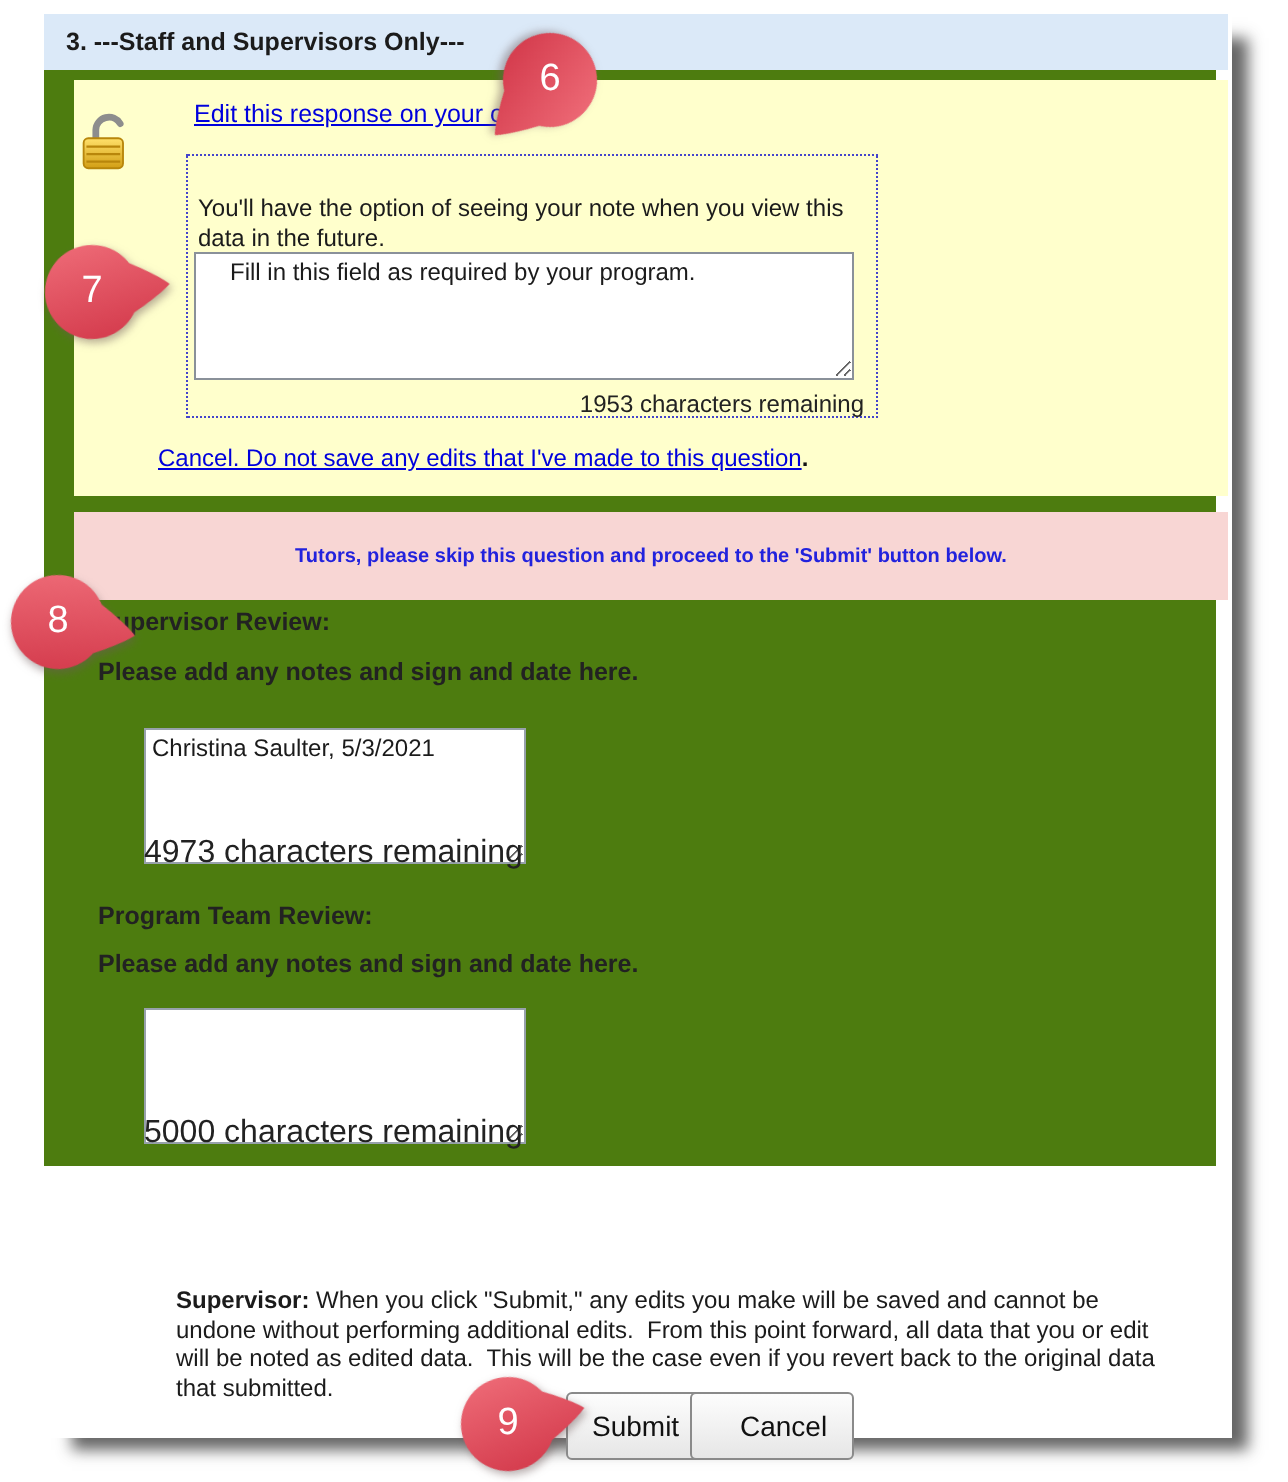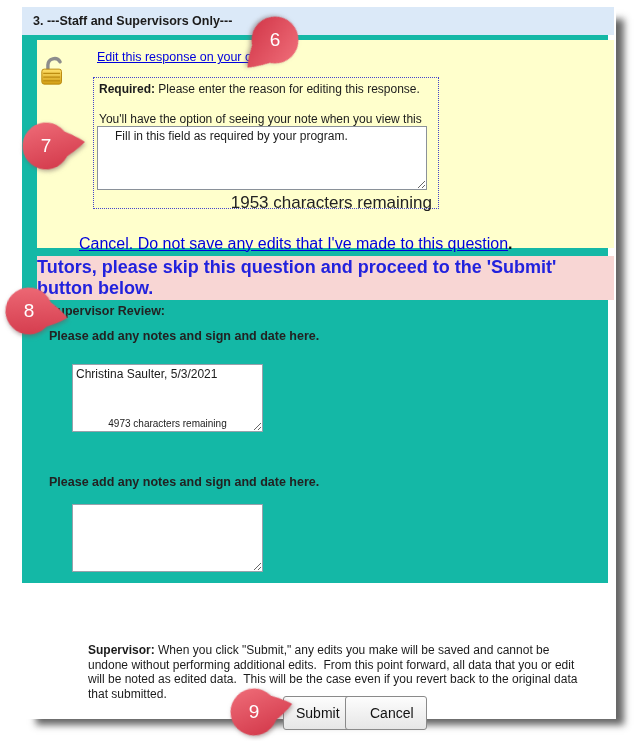--- a/index.html
+++ b/index.html
@@ -1,47 +1,47 @@
 <!DOCTYPE html>
 <html><head>
 <meta charset="utf-8">
 <style>
   html,body{margin:0;padding:0;background:#ffffff;}
   .page{position:relative;width:644px;height:741px;background:#ffffff;overflow:hidden;
         font-family:"Liberation Sans",sans-serif;color:#1a1a1a;}
   .shot{position:absolute;left:22px;top:7px;width:594px;height:712px;background:#ffffff;
         box-shadow:11px 9px 7px -3px rgba(75,75,75,0.85);}
-  .panel{position:absolute;left:0;top:0;width:586px;height:576px;background:#14b8a6;}
+  .panel{position:absolute;left:0;top:0;width:586px;height:576px;background:#4d7c0f;}
   .panel-header{position:absolute;left:0;top:0;width:592px;height:28px;background:#dbe9f8;
         display:flex;align-items:center;}
   .panel-header .title{padding-left:11px;font-size:12.5px;font-weight:bold;color:#1b1b1b;}
 
   .yellow-box{position:absolute;left:15px;top:33px;width:577px;height:208px;background:#ffffcc;}
   .lock{position:absolute;left:2px;top:14px;width:30px;height:34px;}
   .edit-row{position:absolute;left:60px;top:10px;font-size:12.5px;}
   a.lnk{color:#0000dd;text-decoration:underline;cursor:pointer;}
   .dotted-box{position:absolute;left:56px;top:37px;width:346px;height:132px;box-sizing:border-box;
         border:1px dotted #4444cc;padding:4px 5px;font-size:12px;line-height:15px;color:#1b1b1b;}
   .pre{white-space:pre-wrap;}
   .reason-ta{position:absolute;left:3px;top:48px;width:330px;height:64px;box-sizing:border-box;
         border:1px solid #8a9199;background:#ffffff;font-family:Liberation Sans, sans-serif;
         font-size:12px;padding:2px 17px;color:#1b1b1b;}
-  .reason-chars{position:absolute;right:6px;top:117px;font-size:17px;color:#222;}
-  .cancel-row{position:absolute;left:42px;top:195px;font-size:16px;text-align:right;}
+  .reason-chars{position:absolute;right:6px;top:117px;font-size:12px;color:#222;}
+  .cancel-row{position:absolute;left:42px;top:182px;font-size:12px;text-align:right;}
   .blk{color:#111;}
   b.dot{color:#111;}
 
   .pink-box{position:absolute;left:15px;top:249px;width:577px;height:44px;background:#f8d6d4;
         display:flex;align-items:center;justify-content:center;}
-  .pink-box .notice{font-size:18px;font-weight:bold;color:#2222dd;}
+  .pink-box .notice{font-size:10px;font-weight:bold;color:#2222dd;}
 
   .lbl{position:absolute;font-size:12.5px;font-weight:bold;color:#222;}
   .rev-ta{position:absolute;width:191px;height:68px;box-sizing:border-box;border:1px solid #97a1ab;
         background:#ffffff;font-family:"Liberation Sans",sans-serif;font-size:12px;padding:2px 3px;color:#1b1b1b;margin-top:17px;}
-  .chars{position:absolute;width:191px;text-align:center;font-size:10px;color:#222;}
+  .chars{position:absolute;width:191px;text-align:left;font-size:16px;color:#222;}
 
   .important{position:absolute;left:66px;top:636px;width:492px;font-size:12px;line-height:14.6px;color:#1b1b1b;}
   .btn{position:absolute;top:689px;height:34px;box-sizing:border-box;border:1px solid #8a8a8a;border-radius:3px;
         background:linear-gradient(#fdfdfd,#e6e6e6);font-family:"Liberation Sans",sans-serif;
         font-size:14px;color:#111;padding:0 12px;cursor:pointer;}
   .btn-submit{left:261px;}
   .btn-cancel{left:323px;padding-left:24px;}
 
   .badge{position:absolute;width:65px;height:50px;pointer-events:none;}
   .badge svg{position:absolute;left:0;top:0;width:65px;height:50px;overflow:visible;
@@ -77,43 +77,44 @@
           <line x1="4.5" y1="20.5" x2="22.5" y2="20.5" stroke="#b8860b" stroke-width="1.2"></line>
           <line x1="4.5" y1="24.5" x2="22.5" y2="24.5" stroke="#b8860b" stroke-width="1.2"></line>
           <line x1="4.5" y1="28.5" x2="22.5" y2="28.5" stroke="#b8860b" stroke-width="1.2"></line>
         </svg>
 
         <div class="edit-row">
           <a class="lnk">Edit this response on your own</a><span class="blk">.</span>
         </div>
 
         <div class="dotted-box">
-          <div><b>Required:</b><span class="pre"> Please enter the reason for editing this response.</span></div>
           <div style="height:15px"></div>
           <div>You'll have the option of seeing your note when you view this data in the future.</div>
           <textarea class="reason-ta" style="">Fill in this field as required by your program.</textarea>
           <div class="reason-chars">1953 characters remaining</div>
         </div>
 
         <div class="cancel-row">
           <a class="lnk">Cancel. Do not save any edits that I've made to this question</a><b class="dot">.</b>
         </div>
       </div>
 
       <div class="pink-box">
         <span class="notice">Tutors, please skip this question and proceed to the 'Submit' button below.</span>
       </div>
 
       <div class="lbl" style="left:27px;top:297px;">Supervisor Review:</div>
       <div class="lbl" style="left:27px;top:322px;">Please add any notes and sign and date here.</div>
       <textarea class="rev-ta" style="left: 50px; top: 340px;">Christina Saulter, 5/3/2021</textarea>
       <div class="chars" style="left:50px;top:411px;">4973 characters remaining</div>
 
+      <div class="lbl" style="left:27px;top:444px;">Program Team Review:</div>
       <div class="lbl" style="left:27px;top:468px;">Please add any notes and sign and date here.</div>
       <textarea class="rev-ta" style="left: 50px; top: 480px;"></textarea>
+      <div class="chars" style="left:50px;top:551px;">5000 characters remaining</div>
     </div>
 
     <div class="important">
       <b>Supervisor:</b><span class="pre"> When you click "Submit," any edits you make will be saved and cannot be undone without performing additional edits.  From this point forward, all data that you or edit will be noted as edited data.  This will be the case even if you revert back to the original data that submitted.</span>
     </div>
     <button class="btn btn-submit">Submit</button>
     <button class="btn btn-cancel">Cancel</button>
   </div>
 
   <svg width="0" height="0" style="position:absolute">

